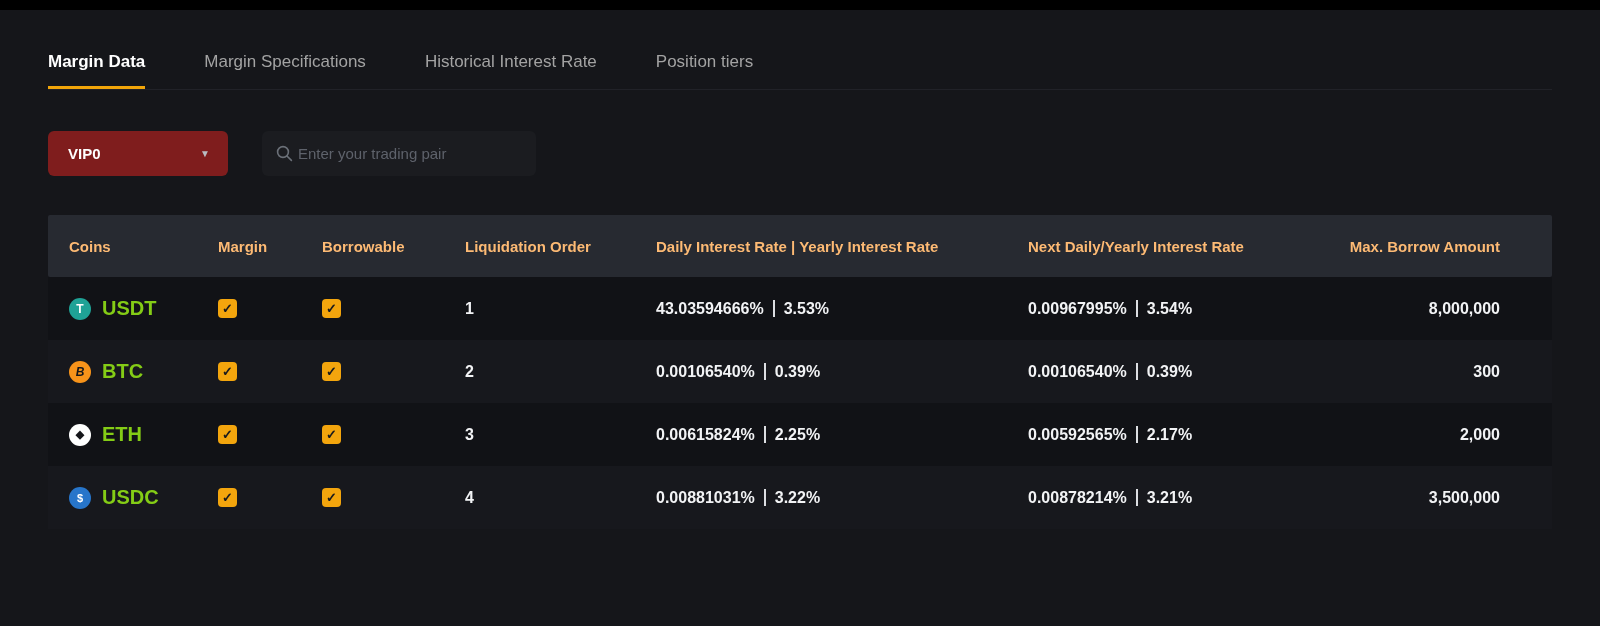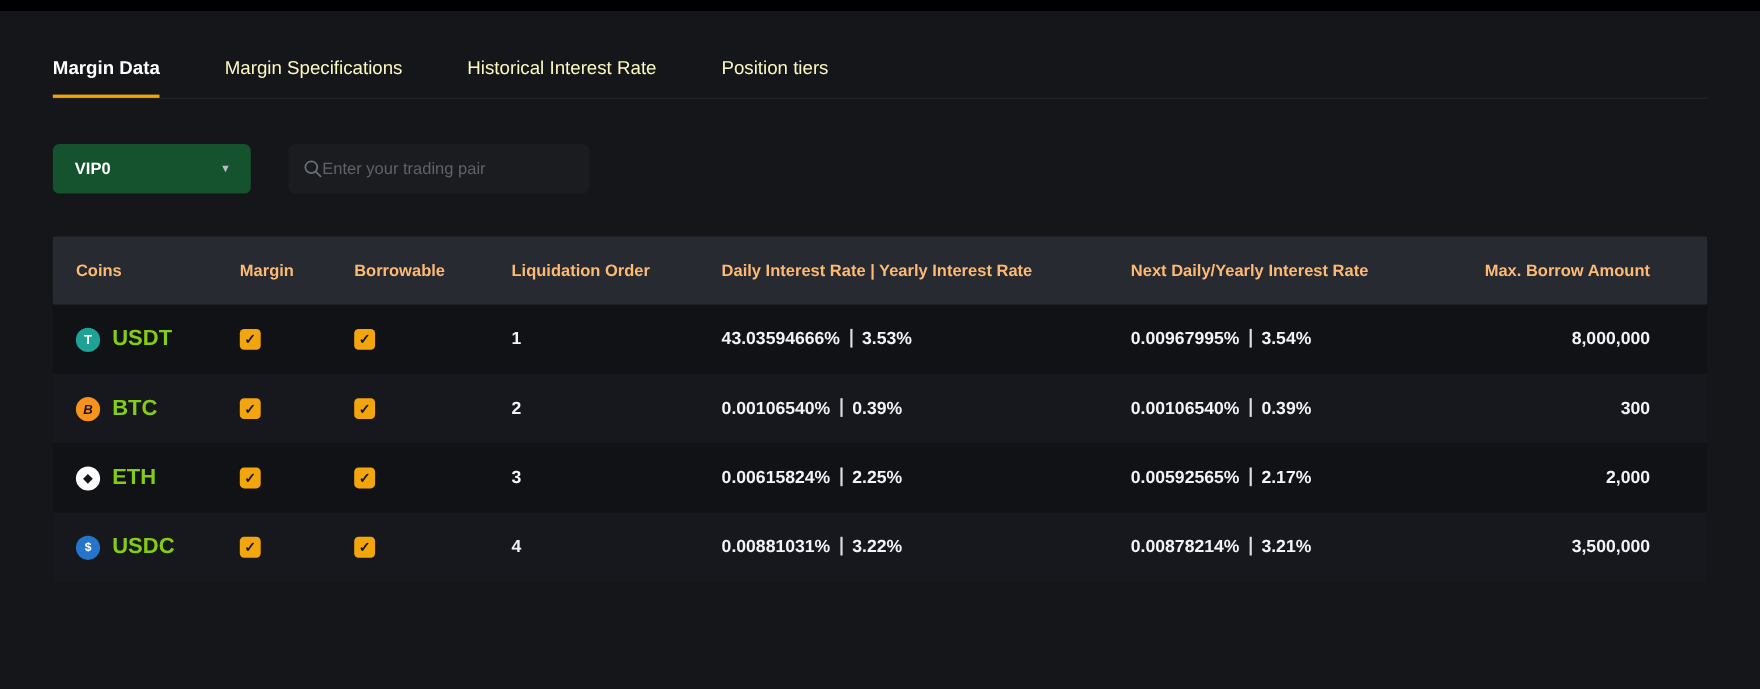--- a/index.html
+++ b/index.html
@@ -22,61 +22,61 @@
 
   .tabs {
     margin-top: 42px;
     display: flex;
     gap: 59px;
     width: 1504px;
     border-bottom: 1px solid #212228;
   }
   .tab {
     font-size: 17px;
-    color: #fef9c3;
+    color: #a3a3a3;
     padding-bottom: 14px;
     border-bottom: 3px solid transparent;
     cursor: pointer;
     white-space: nowrap;
   }
   .tab.active {
     color: #ffffff;
     font-weight: bold;
     border-bottom-color: #f1a509;
   }
 
   .controls {
     margin-top: 41px;
     display: flex;
     gap: 34px;
     align-items: center;
   }
   .vip-select {
     width: 180px;
     height: 45px;
-    background: #14532d;
+    background: #7f1d1d;
     border-radius: 6px;
     display: flex;
     align-items: center;
     justify-content: space-between;
     padding: 0 18px 0 20px;
     cursor: pointer;
   }
   .vip-select .value { font-size: 15px; color: #ffffff; font-weight: 600; }
   .vip-select .caret { font-size: 10px; color: #b9bcc2; }
 
   .search-box {
     width: 274px;
     height: 45px;
     background: #1b1c20;
     border-radius: 6px;
     display: flex;
     align-items: center;
     padding: 0 14px;
-    gap: 0;
+    gap: 5px;
   }
   .search-box input {
     background: transparent;
     border: none;
     outline: none;
     color: #d6d8dc;
     font-size: 15px;
     font-family: "Liberation Sans", sans-serif;
     width: 100%;
   }

